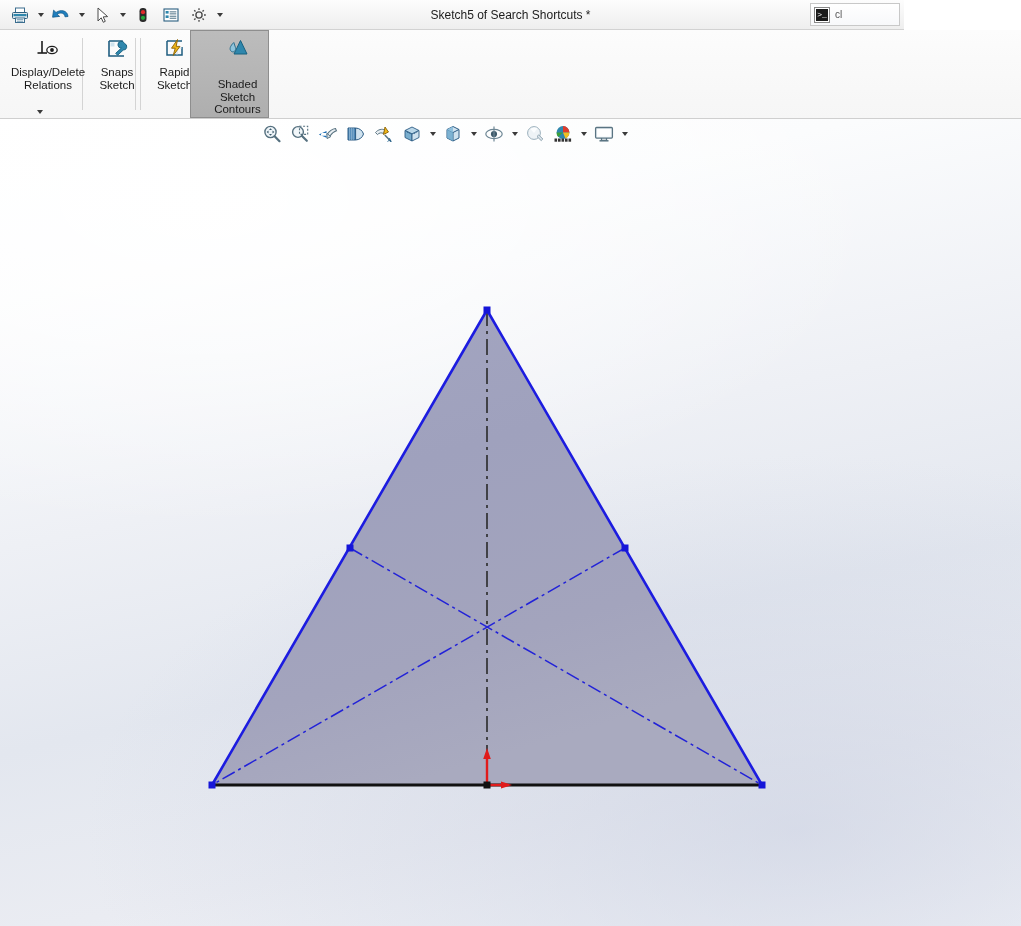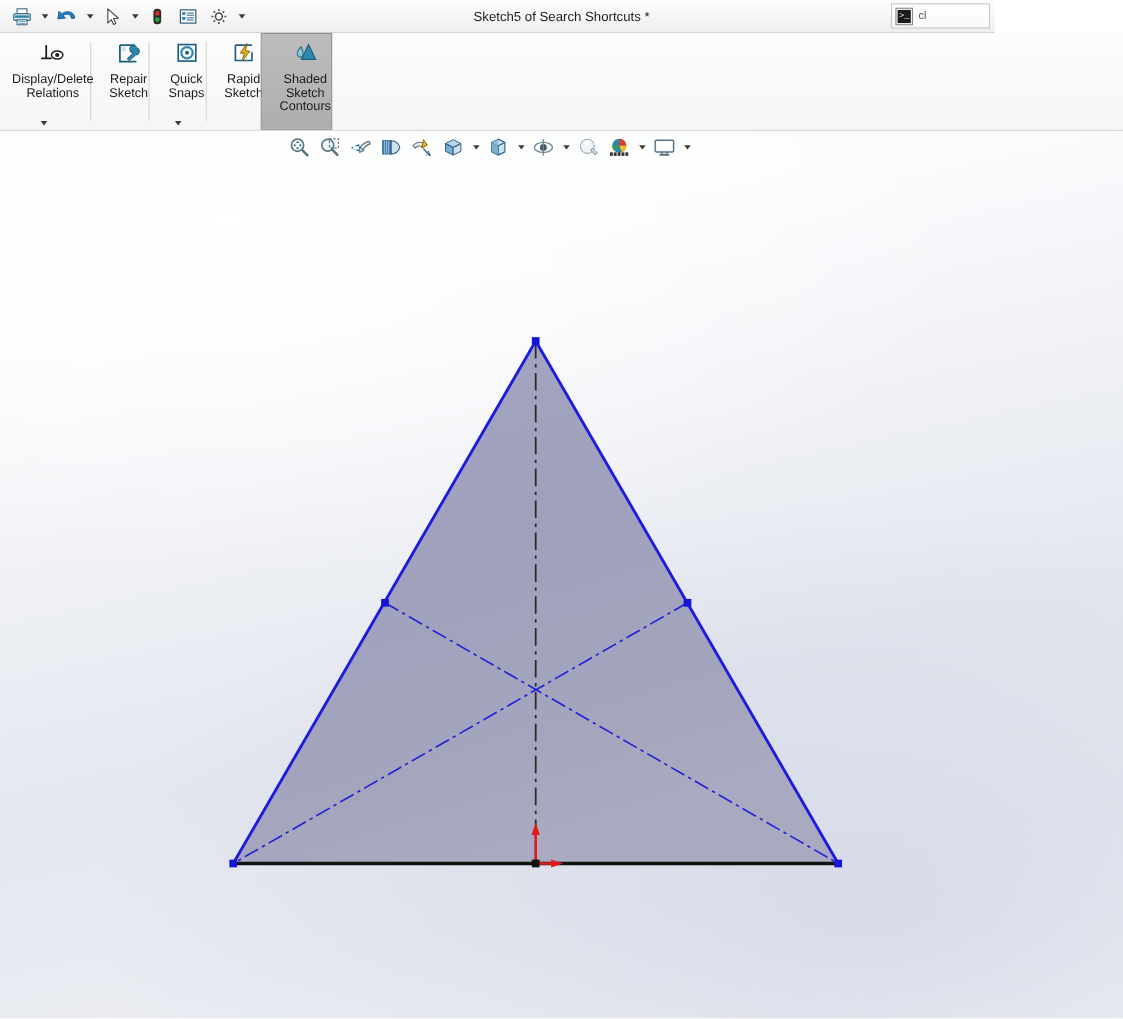--- a/index.html
+++ b/index.html
@@ -309,60 +309,46 @@
 
     <div class="rb-item" style="width:48px;">
       <div class="rb-icon">
         <svg width="30" height="28" viewBox="0 0 30 28">
           <path d="M7 5 L7 20 L22 20" fill="none" stroke="#1f5d80" stroke-width="1.6"></path>
           <path d="M7 5 L20 5 L20 11" fill="none" stroke="#1f5d80" stroke-width="1.6"></path>
           <rect x="8.5" y="6.5" width="4" height="4" fill="#cfe3ee"></rect>
           <path d="M22.5 7.5 a3.4 3.4 0 1 0 -3.2 4.6 l-5.6 5.2 1.9 2.0 5.6-5.2 a3.4 3.4 0 0 0 1.3-6.6 z" fill="#2f87ad" stroke="#17607f" stroke-width="0.9"></path>
         </svg>
       </div>
-      <div class="rb-label">Repair
+      <div class="rb-label">Snaps
 Sketch</div>
     </div>
 
     <div class="rb-sep"></div>
 
-    <div class="rb-item" style="width:47px;">
-      <div class="rb-icon">
-        <svg width="30" height="28" viewBox="0 0 30 28">
-          <rect x="7" y="4.5" width="16" height="15" fill="#ffffff" stroke="#1f5d80" stroke-width="1.5"></rect>
-          <circle cx="15" cy="12" r="5.2" fill="none" stroke="#2f87ad" stroke-width="2"></circle>
-          <circle cx="15" cy="12" r="1.8" fill="#1f5d80"></circle>
-        </svg>
-      </div>
-      <div class="rb-label">Quick
-Snaps</div>
-      <div class="rb-drop">
-        <i class="caret-glyph"></i>
-      </div>
-    </div>
 
     <div class="rb-sep"></div>
 
     <div class="rb-item" style="width:47px;">
       <div class="rb-icon">
         <svg width="30" height="28" viewBox="0 0 30 28">
           <path d="M7 5 L7 19 L22 19 L22 11" fill="none" stroke="#1f5d80" stroke-width="1.5"></path>
           <path d="M7 5 L22 5" fill="none" stroke="#1f5d80" stroke-width="1.5"></path>
           <g stroke="#c3d6e2" stroke-width="0.8">
             <path d="M12 12 L22 12 M17 12 L17 19"></path>
           </g>
           <path d="M17.5 3.5 L11.5 12.2 L15.2 12.2 L13.2 19.5 L20 10.4 L16.2 10.4 Z" fill="#f0b617" stroke="#8a6206" stroke-width="0.9" stroke-linejoin="round"></path>
         </svg>
       </div>
       <div class="rb-label">Rapid
 Sketch</div>
     </div>
 
 
-    <div class="rb-item pressed" style="width:65px;">
+    <div class="rb-item pressed" style="width:79px;gap:12px;">
       <div class="rb-icon">
         <svg width="30" height="28" viewBox="0 0 30 28">
           <path d="M17.5 4.5 L24 18 L11 18 Z" fill="#2f87ad" stroke="#17607f" stroke-width="1"></path>
           <path d="M10.8 6.5 C7 10, 6 13.5, 8.4 15.4 C10.6 17, 13.4 14.6, 12.5 11.6 C12 9.9, 11.4 8.2, 10.8 6.5 Z" fill="#8fc4dc" stroke="#2d6e8c" stroke-width="1"></path>
         </svg>
       </div>
       <div class="rb-label">Shaded
 Sketch
 Contours</div>
     </div>

